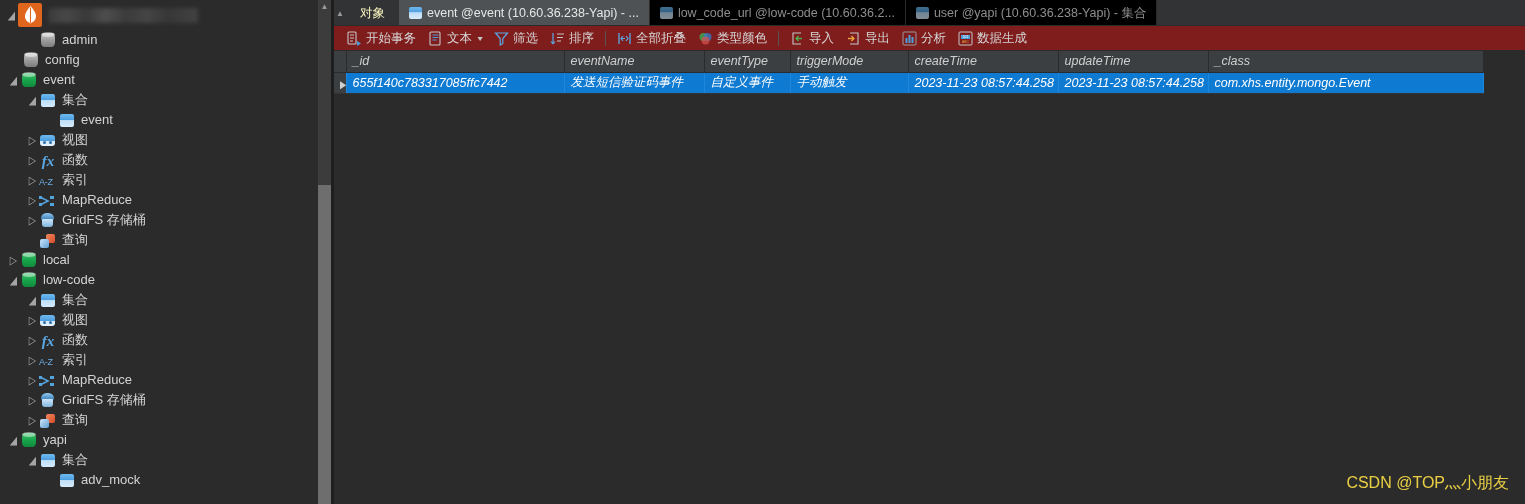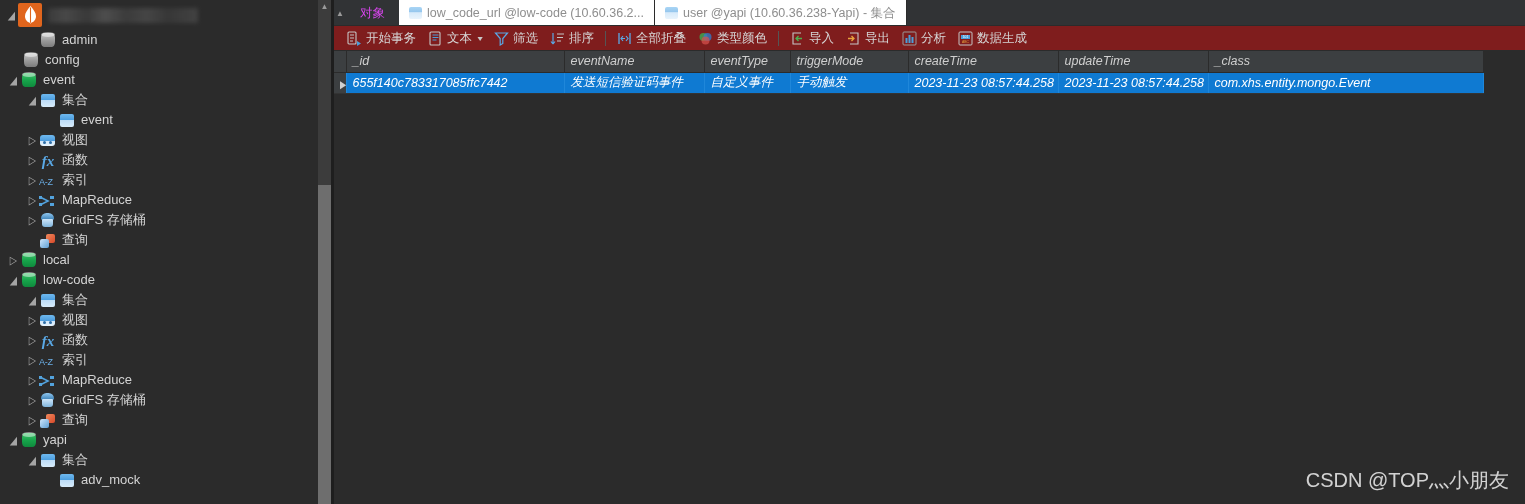--- a/index.html
+++ b/index.html
@@ -112,25 +112,25 @@
   .divider-v { width: 3px; background: #1e1e1e; flex: 0 0 3px; height: 504px; }
 
   
   .main { flex: 1; height: 504px; background: #2b2b2b; display: flex; flex-direction: column; min-width: 0; }
 
   .tabbar { height: 26px; background: #3c3f41; display: flex; align-items: stretch; position: relative; }
   .tabbar::after { content:""; position:absolute; left:0; right:0; bottom:0; height:1px; background:#2b2b2b; }
   .tab-scroll-arrow { width: 12px; display:flex; align-items:center; justify-content:center; color:#9a9a9a; font-size:8px; background:#313335; }
   .tab-static {
     display: flex; align-items: center; padding: 0 14px;
-    font-size: 12.5px; color: #d946ef; background: #313335;
+    font-size: 12.5px; color: #fef9c3; background: #313335;
   }
   .tab {
     display: flex; align-items: center; gap: 5px; padding: 0 10px;
-    font-size: 12.5px; color: #8e8e8e; background: #ffffff;
+    font-size: 12.5px; color: #8e8e8e; background: #000000;
     border-right: 1px solid #2b2b2b; max-width: 260px; white-space: nowrap; overflow: hidden;
   }
   .tab.active { background: #4e5254; color: #e6e6e6; }
   .tab .tico {
     width: 13px; height: 12px; flex: 0 0 13px;
     background: linear-gradient(180deg,#6fb9ef 0%,#4d9fe0 45%,#bcdcf7 46%,#d8ecfb 100%);
     border-radius: 2px;
   }
   .tab.inactive .tico { opacity: .6; }
   .tab-filler { flex: 1; background: #313335; border-bottom: 0; }
@@ -165,21 +165,21 @@
   tr.sel td { background: #0f7ad2; color: #ffffff; border-right-color: #1f87da; }
   th.gutter, td.gutter {
     width: 12px; padding: 0; border-right: 1px solid #2b2b2b; background: #3c3f41;
     text-align: center;
   }
   tr.sel td.gutter { background: #3c3f41; color: #cfcfcf; }
   .row-caret { font-size: 8px; color: #d0d0d0; display:inline-block; transform: scaleY(1.3); }
 
   .watermark {
     position: absolute; right: 16px; bottom: 10px;
-    color: #e5e5e5; font-size: 20px; opacity: .9; white-space: nowrap;
+    color: #fde047; font-size: 16px; opacity: .9; white-space: nowrap;
     font-family: "Liberation Sans", sans-serif;
   }
 </style>
 </head>
 <body>
 
 <div class="app">
 
   <div class="sidebar">
 
@@ -411,20 +411,24 @@
   </div>
 
   <div class="divider-v"></div>
 
   <div class="main">
 
     <div class="tabbar" id="tabbar">
       <div class="tab-scroll-arrow">▲</div>
       <div class="tab-static">对象</div>
       <div id="tabs-host" style="display:flex;">
+          <div class="tab active">
+            <span class="tico"></span>
+            <span>event @event (10.60.36.238-Yapi) - ...</span>
+          </div>
           <div class="tab inactive">
             <span class="tico"></span>
             <span>low_code_url @low-code (10.60.36.2...</span>
           </div>
           <div class="tab inactive">
             <span class="tico"></span>
             <span>user @yapi (10.60.36.238-Yapi) - 集合</span>
           </div>
         </div>
       <div class="tab-filler"></div>

